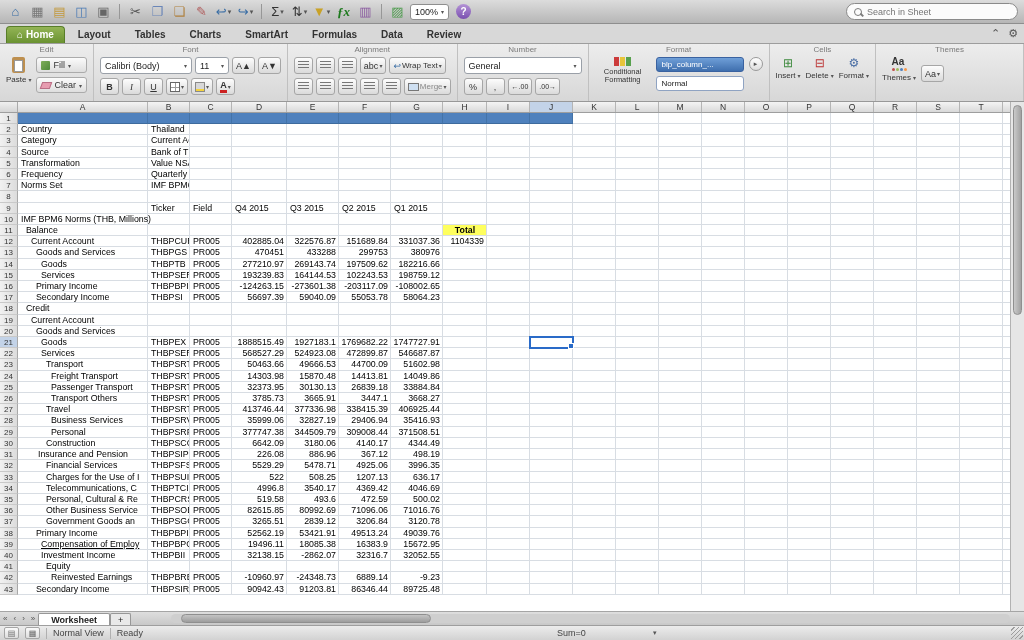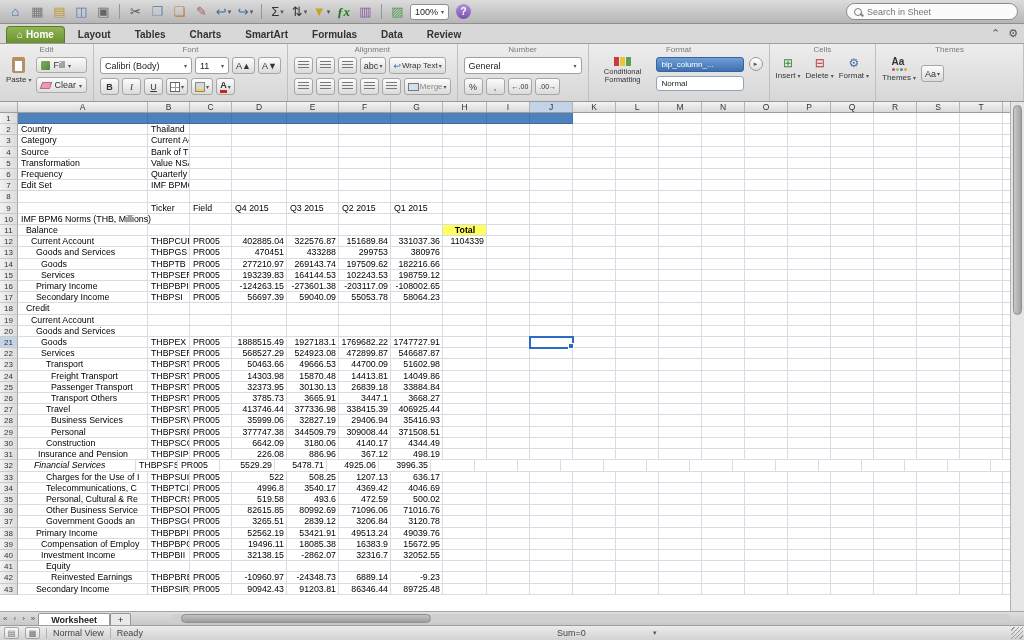--- a/index.html
+++ b/index.html
@@ -558,21 +558,21 @@
             <div class="cell" style="width:43px;"></div>
             <div class="cell" style="width:43px;"></div>
             <div class="cell" style="width:43px;"></div>
             <div class="cell" style="width:43px;"></div>
             <div class="cell" style="width:43px;"></div>
             <div class="cell" style="width:43px;"></div>
             <div class="cell fill"></div>
           </div>
           <div class="grow">
             <div class="rh">7</div>
-            <div class="cell" style="width:130px;padding-left:3px;">Edit Set</div>
+            <div class="cell" style="width:130px;padding-left:3px;">Norms Set</div>
             <div class="cell" style="width:42px;">IMF BPM6 Norms</div>
             <div class="cell" style="width:42px;"></div>
             <div class="cell num" style="width:55px;"></div>
             <div class="cell num" style="width:52px;"></div>
             <div class="cell num" style="width:52px;"></div>
             <div class="cell num" style="width:52px;"></div>
             <div class="cell num" style="width:44px;"></div>
             <div class="cell" style="width:43px;"></div>
             <div class="cell" style="width:43px;"></div>
             <div class="cell" style="width:43px;"></div>
@@ -1158,21 +1158,21 @@
             <div class="cell" style="width:43px;"></div>
             <div class="cell" style="width:43px;"></div>
             <div class="cell" style="width:43px;"></div>
             <div class="cell" style="width:43px;"></div>
             <div class="cell" style="width:43px;"></div>
             <div class="cell" style="width:43px;"></div>
             <div class="cell fill"></div>
           </div>
           <div class="grow">
             <div class="rh">32</div>
-            <div class="cell" style="width:118px;padding-left:16px;font-style:italic;">Financial Services</div>
+            <div class="cell" style="width:130px;padding-left:28px;">Financial Services</div>
             <div class="cell" style="width:42px;">THBPSFS</div>
             <div class="cell" style="width:42px;">PR005</div>
             <div class="cell num" style="width:55px;">5529.29</div>
             <div class="cell num" style="width:52px;">5478.71</div>
             <div class="cell num" style="width:52px;">4925.06</div>
             <div class="cell num" style="width:52px;">3996.35</div>
             <div class="cell num" style="width:44px;"></div>
             <div class="cell" style="width:43px;"></div>
             <div class="cell" style="width:43px;"></div>
             <div class="cell" style="width:43px;"></div>
@@ -1326,21 +1326,21 @@
             <div class="cell" style="width:43px;"></div>
             <div class="cell" style="width:43px;"></div>
             <div class="cell" style="width:43px;"></div>
             <div class="cell" style="width:43px;"></div>
             <div class="cell" style="width:43px;"></div>
             <div class="cell" style="width:43px;"></div>
             <div class="cell fill"></div>
           </div>
           <div class="grow">
             <div class="rh">39</div>
-            <div class="cell" style="width:130px;padding-left:23px;">Compensation of Employ</div>
+            <div class="cell" style="width:130px;padding-left:23px;text-decoration:underline;">Compensation of Employ</div>
             <div class="cell" style="width:42px;">THBPBPCE</div>
             <div class="cell" style="width:42px;">PR005</div>
             <div class="cell num" style="width:55px;">19496.11</div>
             <div class="cell num" style="width:52px;">18085.38</div>
             <div class="cell num" style="width:52px;">16383.9</div>
             <div class="cell num" style="width:52px;">15672.95</div>
             <div class="cell num" style="width:44px;"></div>
             <div class="cell" style="width:43px;"></div>
             <div class="cell" style="width:43px;"></div>
             <div class="cell" style="width:43px;"></div>

